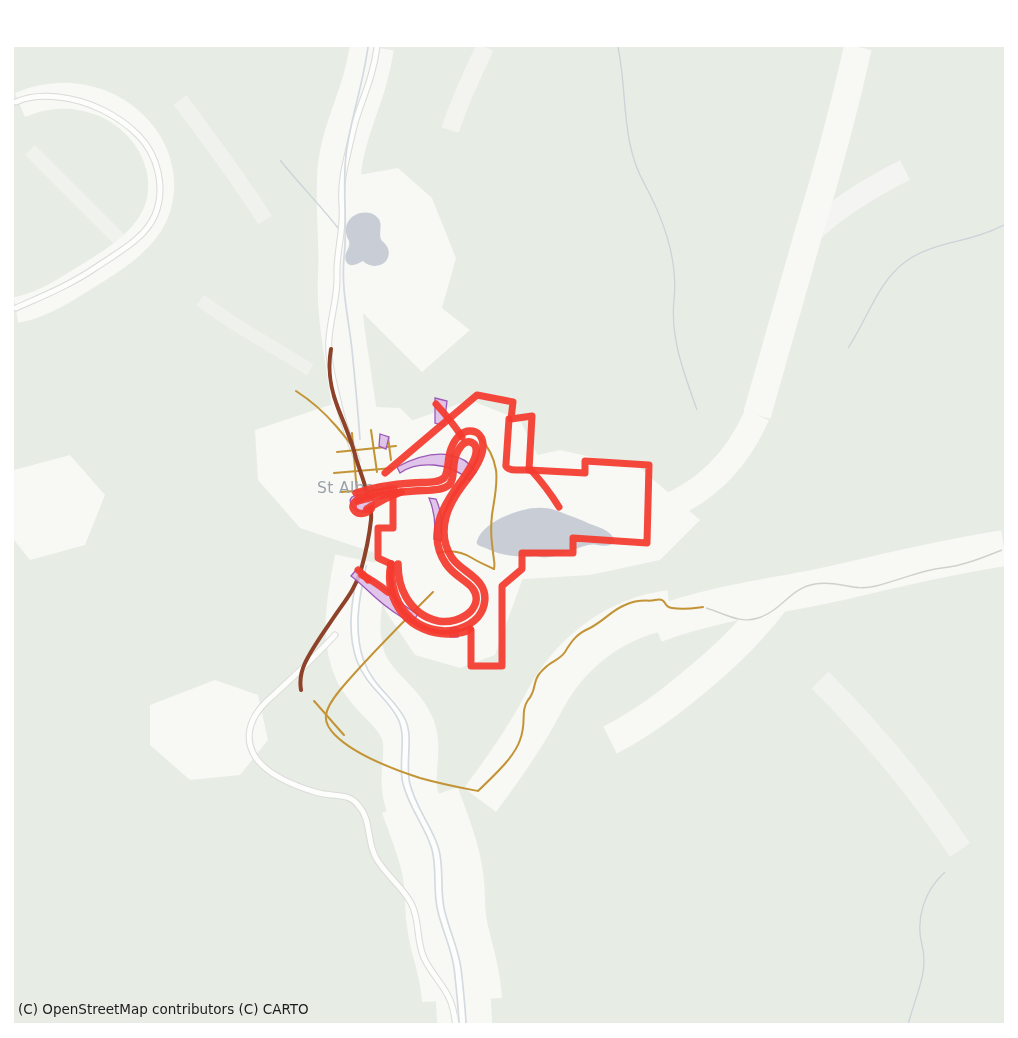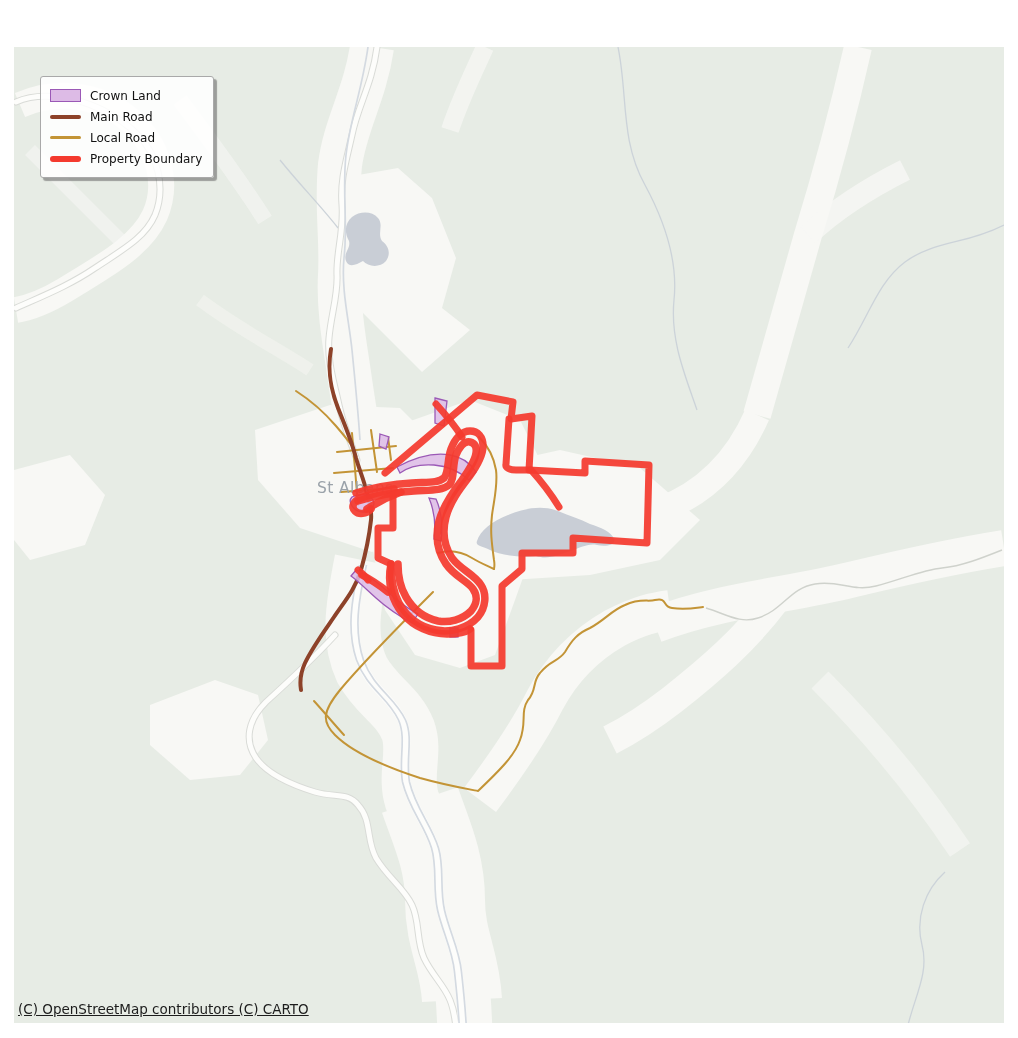--- a/index.html
+++ b/index.html
@@ -1,21 +1,21 @@
 <!DOCTYPE html>
 <html style="--map_bg: #e7ece5; --terrain_light: #f8f8f5; --water: #c9ced6; --river: #d4dae1; --road_casing: #d9dbd7; --road_fill: #fdfdfb; --main_road: #8d4229; --local_road: #c39436; --boundary: #f43a2e; --crown_fill: #ddbbe6; --crown_edge: #9b59b6; --label_gray: #9aa2a9;"><head>
 <meta charset="utf-8">
 <style>
   html,body{margin:0;padding:0;background:#ffffff;}
   body{width:1018px;height:1038px;font-family:"DejaVu Sans","Liberation Sans",sans-serif;}
   #figure{position:relative;width:1018px;height:1038px;background:#fff;overflow:hidden;}
   #map-svg{position:absolute;left:0;top:0;}
   .figure-title{position:absolute;top:11px;left:0;width:100%;text-align:center;
     font-size:20px;font-weight:bold;color:#000;letter-spacing:.2px;}
-  .attribution{position:absolute;left:18px;top:1001px;font-size:13.5px;color:#1c1c1c;text-decoration:underline;}
+  .attribution{position:absolute;left:18px;top:1001px;font-size:13.5px;color:#1c1c1c;}
   
   .legend{position:absolute;left:40px;top:76px;background:rgba(255,255,255,.88);
     border:1px solid #a9a9a9;border-radius:3px;padding:8px 11px 8px 9px;
     box-shadow:3px 3px 1px rgba(95,95,95,.55);}
   .legend-row{display:flex;align-items:center;gap:9px;height:21px;}
   .legend-label{font-size:12px;color:#111;white-space:nowrap;}
   .sw{width:31px;flex:0 0 31px;}
   .sw-patch{height:13px;background:var(--crown_fill);border:1.4px solid var(--crown_edge);box-sizing:border-box;}
   .sw-main{height:4px;background:var(--main_road);border-radius:2px;}
   .sw-local{height:2.5px;background:var(--local_road);border-radius:2px;}
@@ -147,33 +147,15 @@
         <path class="bound bound-k" d="M 391,564 C 387,583 392,601 403,614 C 414,627 431,634 447,634 C 457,634 466,632 470,629"></path>
         <path class="bound bound-k" d="M 394,489 C 380,492 368,495 361,498 C 353,501 351,507 355,511 C 359,515 366,514 371,509"></path>
         <path class="bound bound-k" d="M 367,509 C 378,502 390,496 401,492"></path>
         <path class="bound bound-k" d="M 362,575 C 370,579 379,585 388,592"></path>
         <path class="bound" d="M 358,570 C 363,574 366,577 368,580"></path>
       </g>
     </g>
   </svg>
 
 
-  <div class="legend">
-    <div class="legend-row">
-      <span class="sw sw-patch"></span>
-      <span class="legend-label">Crown Land</span>
-    </div>
-    <div class="legend-row">
-      <span class="sw sw-main"></span>
-      <span class="legend-label">Main Road</span>
-    </div>
-    <div class="legend-row">
-      <span class="sw sw-local"></span>
-      <span class="legend-label">Local Road</span>
-    </div>
-    <div class="legend-row">
-      <span class="sw sw-bound"></span>
-      <span class="legend-label">Property Boundary</span>
-    </div>
-  </div>
 
   <div class="attribution">(C) OpenStreetMap contributors (C) CARTO</div>
 </div>
 
 </body></html>

